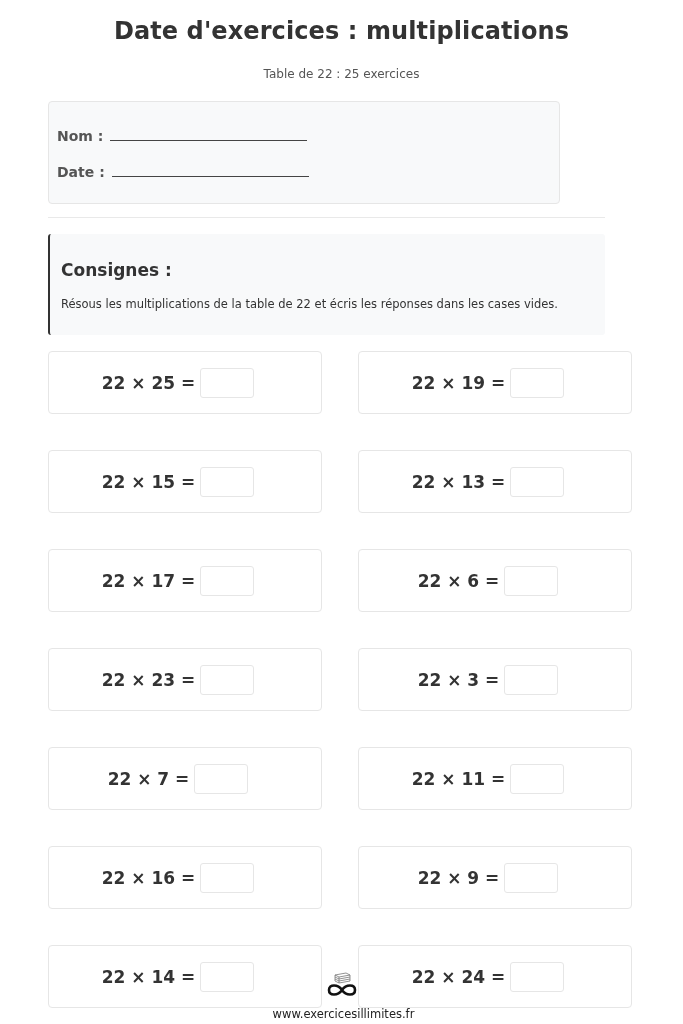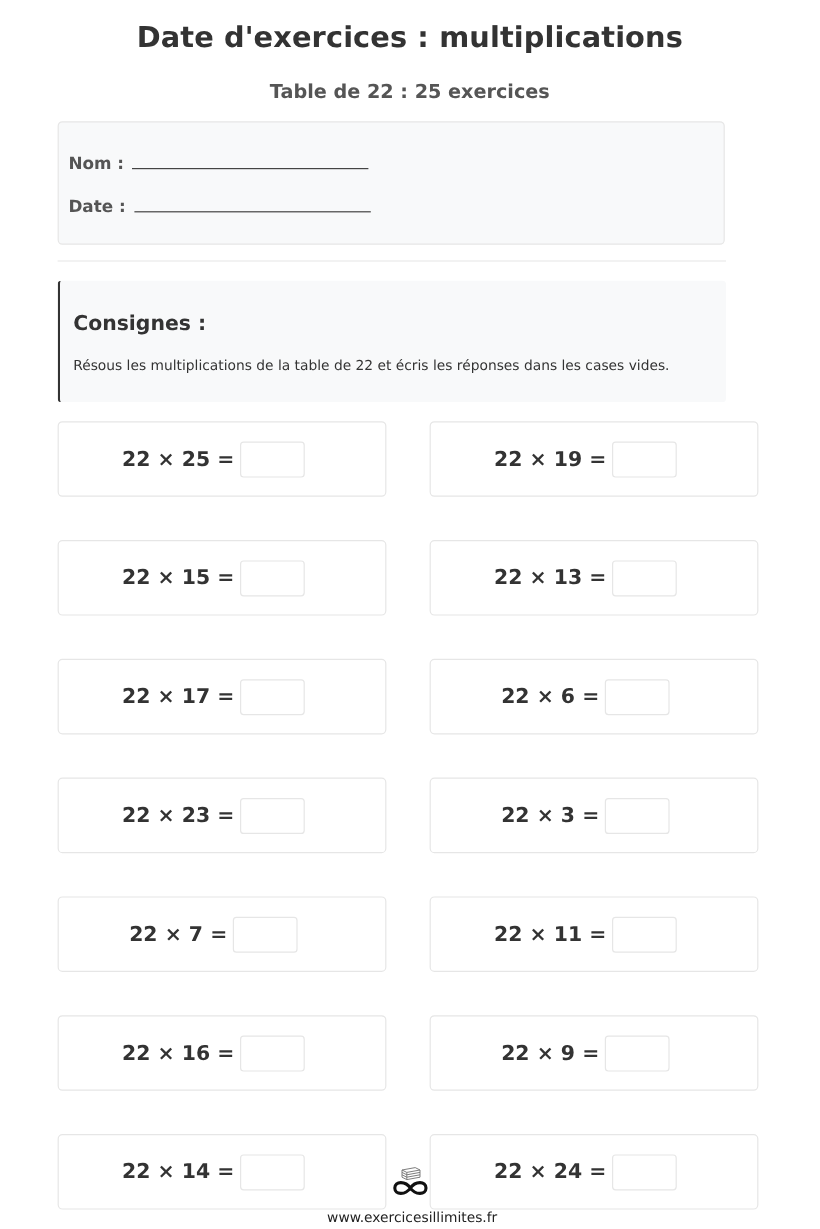--- a/index.html
+++ b/index.html
@@ -23,29 +23,29 @@
     font-size: 24px;
     font-weight: bold;
     color: #333333;
     letter-spacing: 0.1px;
   }
   .subtitle {
     position: absolute;
     left: 0; right: 0;
     top: 67px;
     text-align: center;
-    font-size: 16px;
-    font-weight: bold;
+    font-size: 12px;
+    font-weight: normal;
     color: #555555;
   }
   .info-box {
     position: absolute;
     left: 48px;
     top: 101px;
-    width: 556px;
+    width: 512px;
     height: 103px;
     background: #f8f9fa;
     border: 1px solid #e6e6e6;
     border-radius: 4px;
     box-sizing: border-box;
   }
   .info-line {
     position: absolute;
     left: 8px;
     font-size: 14px;

